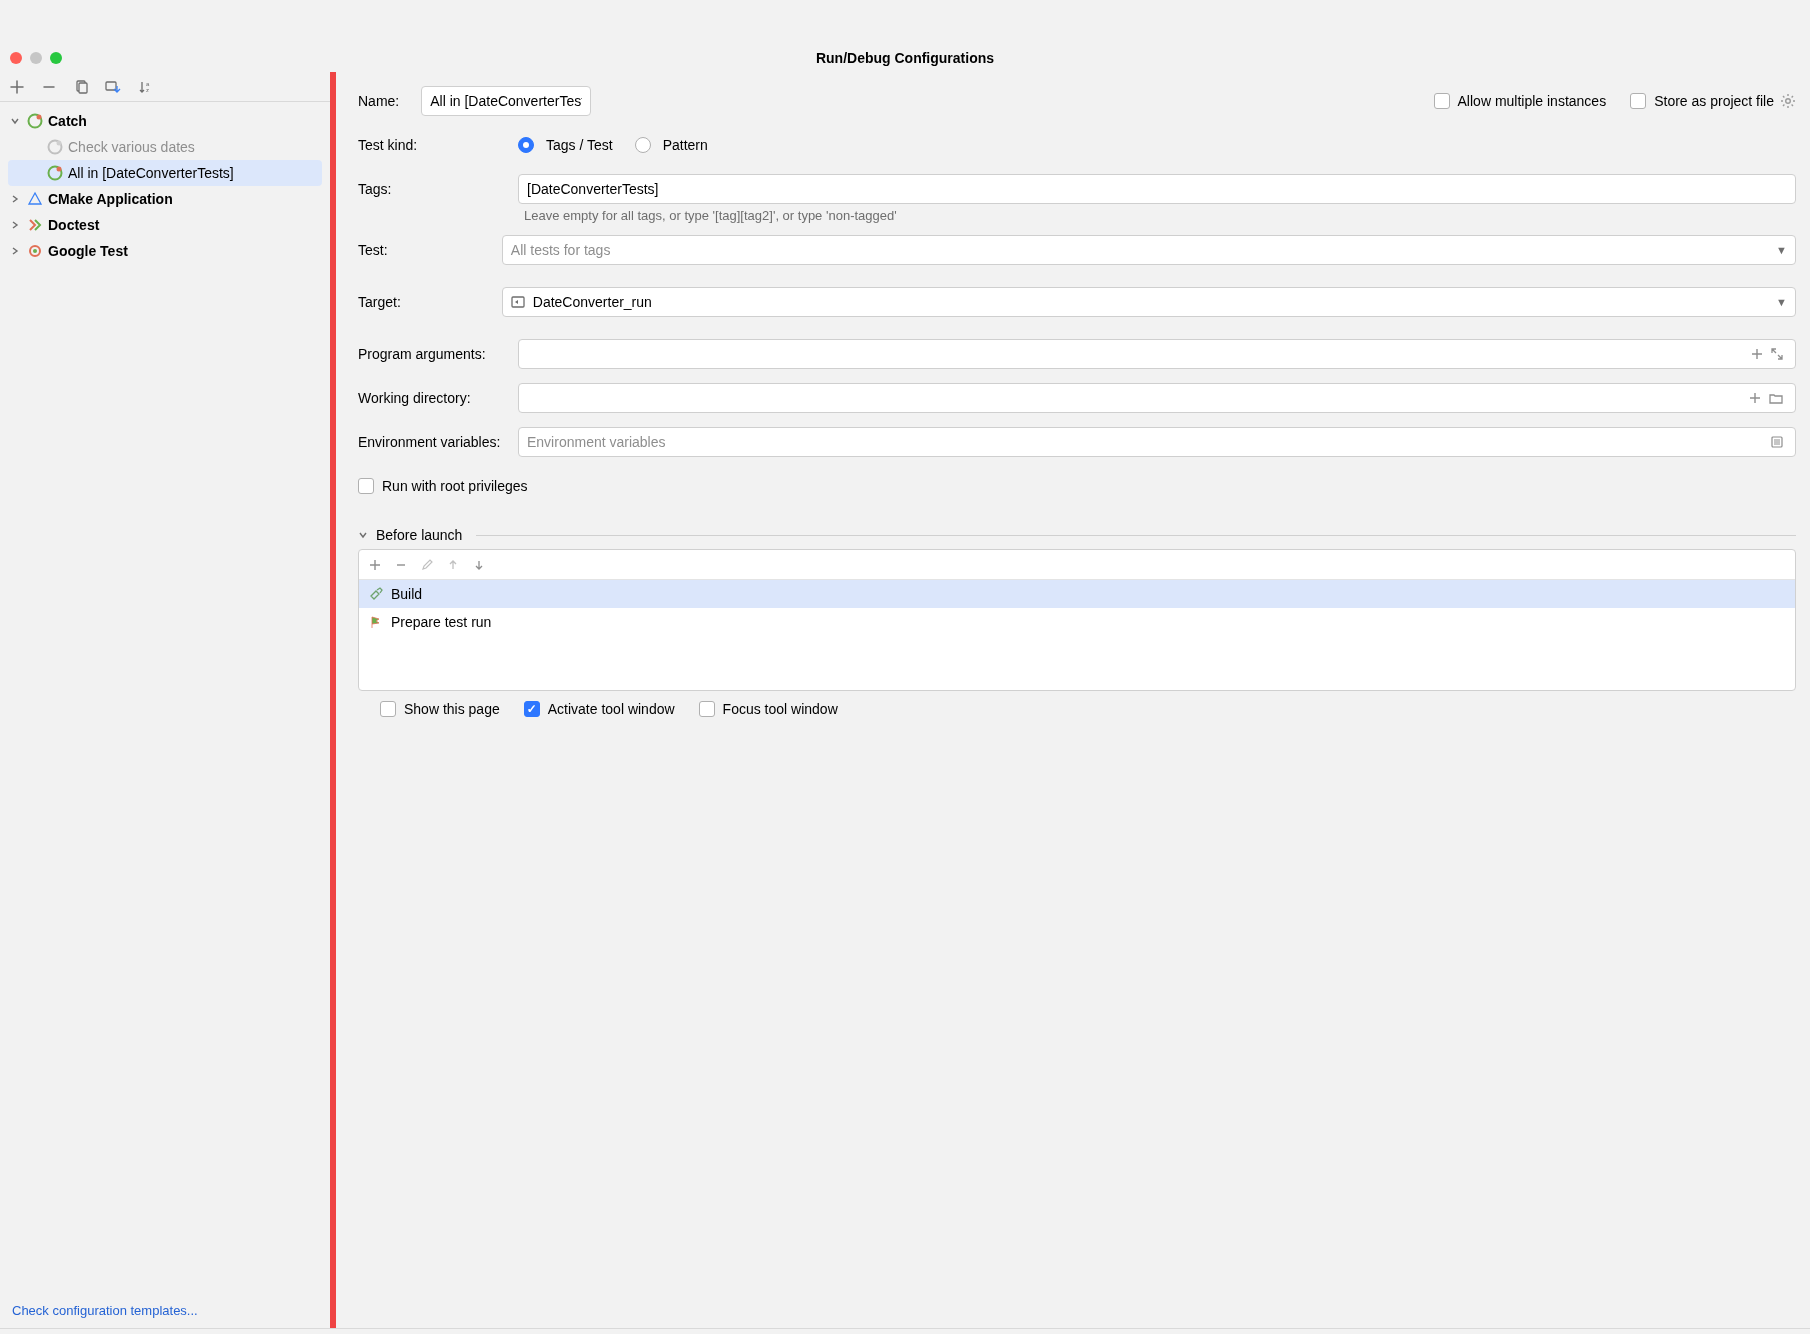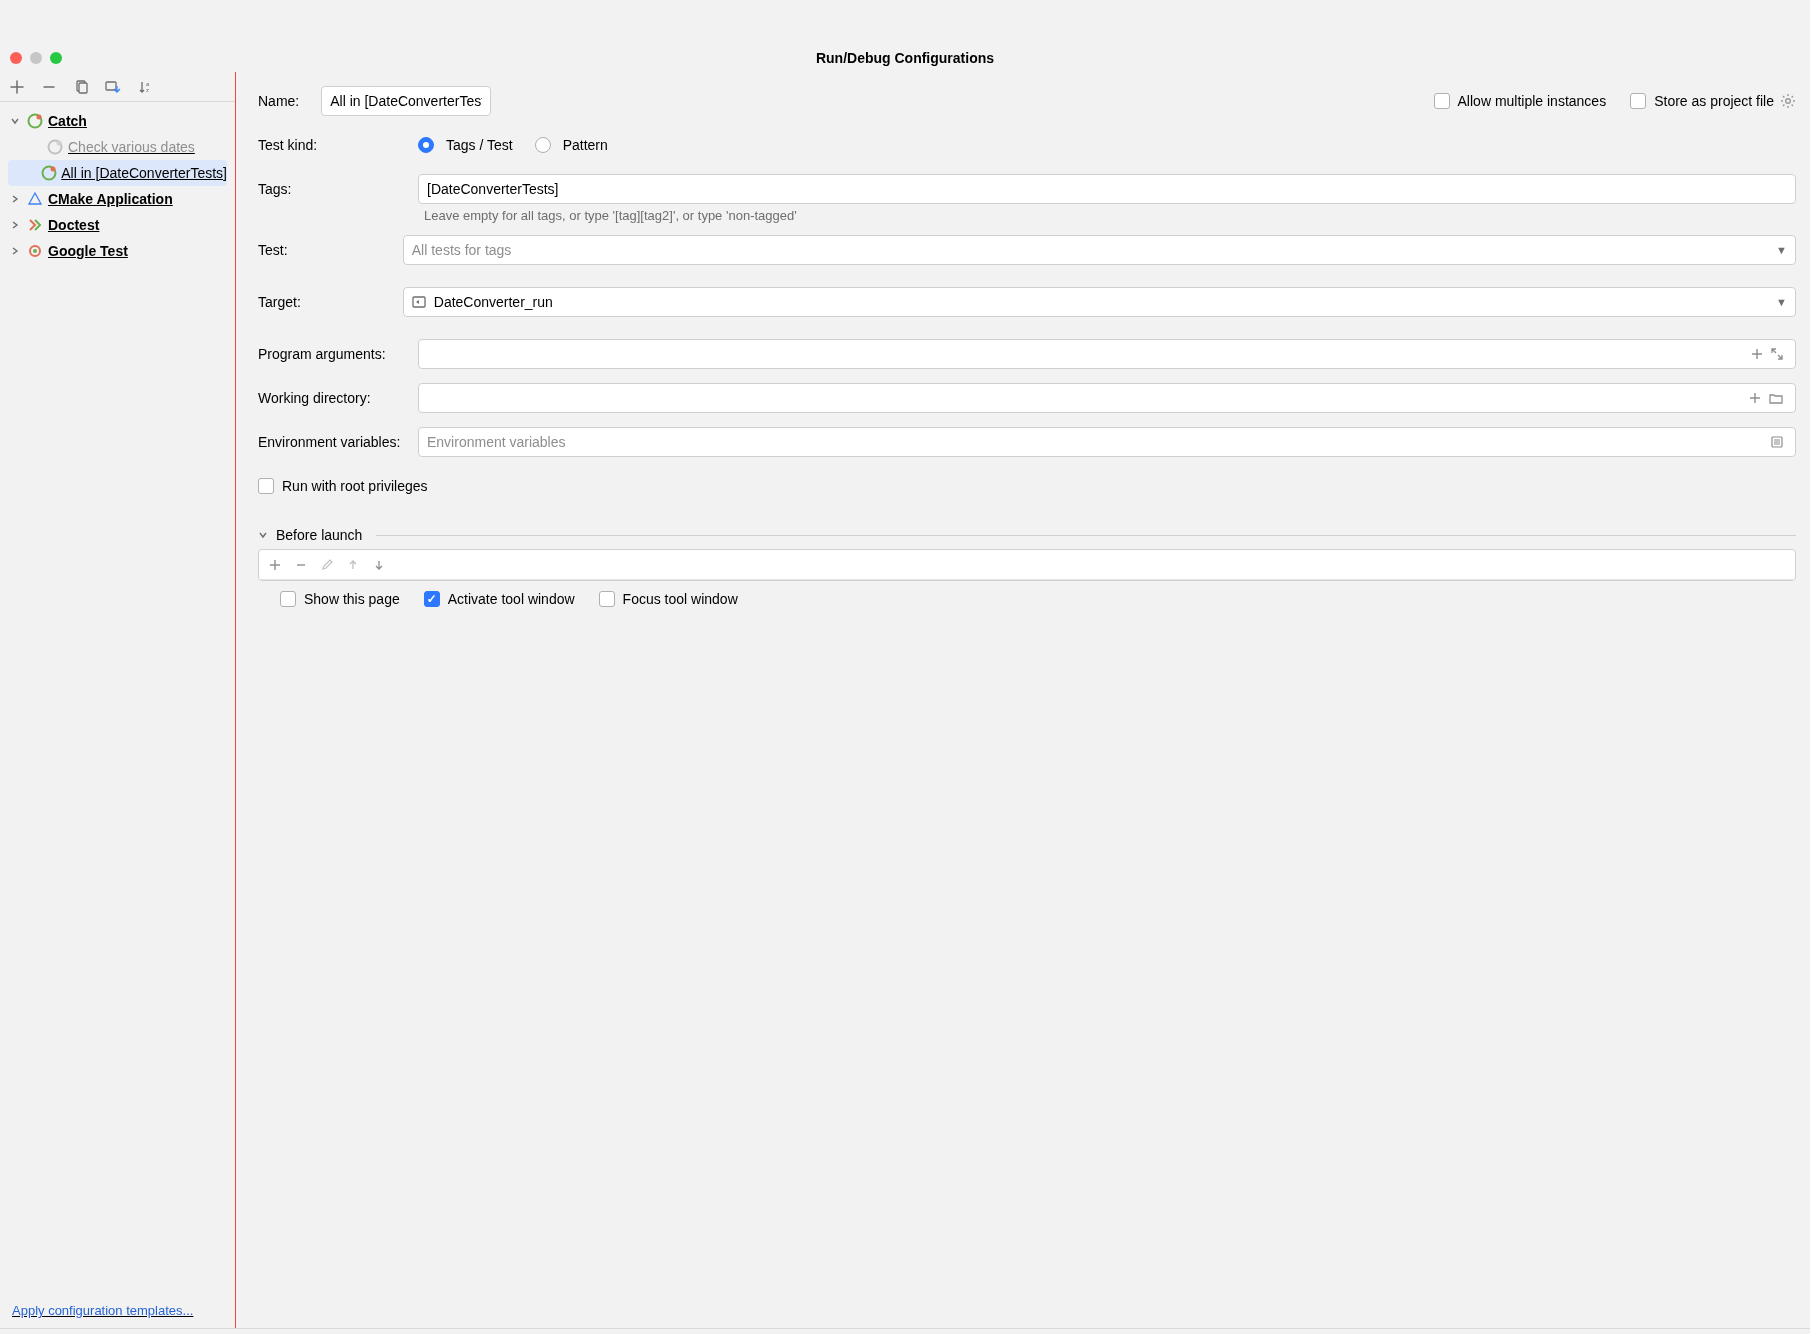--- a/index.html
+++ b/index.html
@@ -37,25 +37,24 @@
 
   
   .main {
     display: flex;
     height: calc(100% - 28px - 50px);
     background: #f2f2f2;
   }
 
   
   .sidebar {
-    width: 236px;
-    border-right: 1px solid #ef4444;
+    width: 336px;
+    border-right: 6px solid #ef4444;
     display: flex;
     flex-direction: column;
-    text-decoration: underline;
   }
   .sidebar-toolbar {
     height: 30px;
     display: flex;
     align-items: center;
     gap: 14px;
     padding: 0 8px;
     border-bottom: 1px solid #d9d9d9;
   }
   .sidebar-toolbar .tool-icon {
@@ -357,21 +356,21 @@
           <svg width="16" height="16" viewBox="0 0 16 16">
               <circle cx="8" cy="8" r="5" fill="none" stroke="#e17055" stroke-width="2"></circle>
               <circle cx="8" cy="8" r="2" fill="#6ab04c"></circle>
             </svg>
         </span>
         <span>Google Test</span>
       </div>
     </div>
 
     <div class="sidebar-footer">
-      <a href="#">Apply configuration templates...</a>
+      <a href="#">Check configuration templates...</a>
     </div>
   </div>
 
   <div class="content">
 
     <div class="row top">
       <span class="label">Name:</span>
       <input class="text-input" style="width: 170px;" value="All in [DateConverterTests]">
       <span style="flex:1"></span>
       <label class="checkbox">
@@ -530,20 +529,38 @@
         <span>
             <svg width="12" height="12" viewBox="0 0 12 12">
               <path d="M6 10V2M3 5l3-3 3 3" fill="none" stroke="#c0c0c0" stroke-width="1.3"></path>
             </svg>
           </span>
         <span>
             <svg width="12" height="12" viewBox="0 0 12 12">
               <path d="M6 2v8M3 7l3 3 3-3" fill="none" stroke="#8e8e8e" stroke-width="1.3"></path>
             </svg>
           </span>
+      </div>
+      <div class="bf-list">
+        <div class="bf-item selected">
+          <span>
+            <svg width="14" height="14" viewBox="0 0 14 14">
+                <path d="M2 9l5-5 3 3-5 5zM8 3l3-2 2 2-2 3" fill="none" stroke="#6ea36e" stroke-width="1.3"></path>
+              </svg>
+          </span>
+          <span>Build</span>
+        </div>
+        <div class="bf-item">
+          <span>
+            <svg width="14" height="14" viewBox="0 0 14 14">
+                <path d="M3 13V2l7 2-3 2 3 2-7 1" fill="#6ab04c" stroke="#e17055" stroke-width="0.8"></path>
+              </svg>
+          </span>
+          <span>Prepare test run</span>
+        </div>
       </div>
     </div>
 
     <div class="bottom-checks">
       <label class="checkbox">
         <span class="box"></span>
         <span>Show this page</span>
       </label>
       <label class="checkbox checked">
         <span class="box">✓</span>

